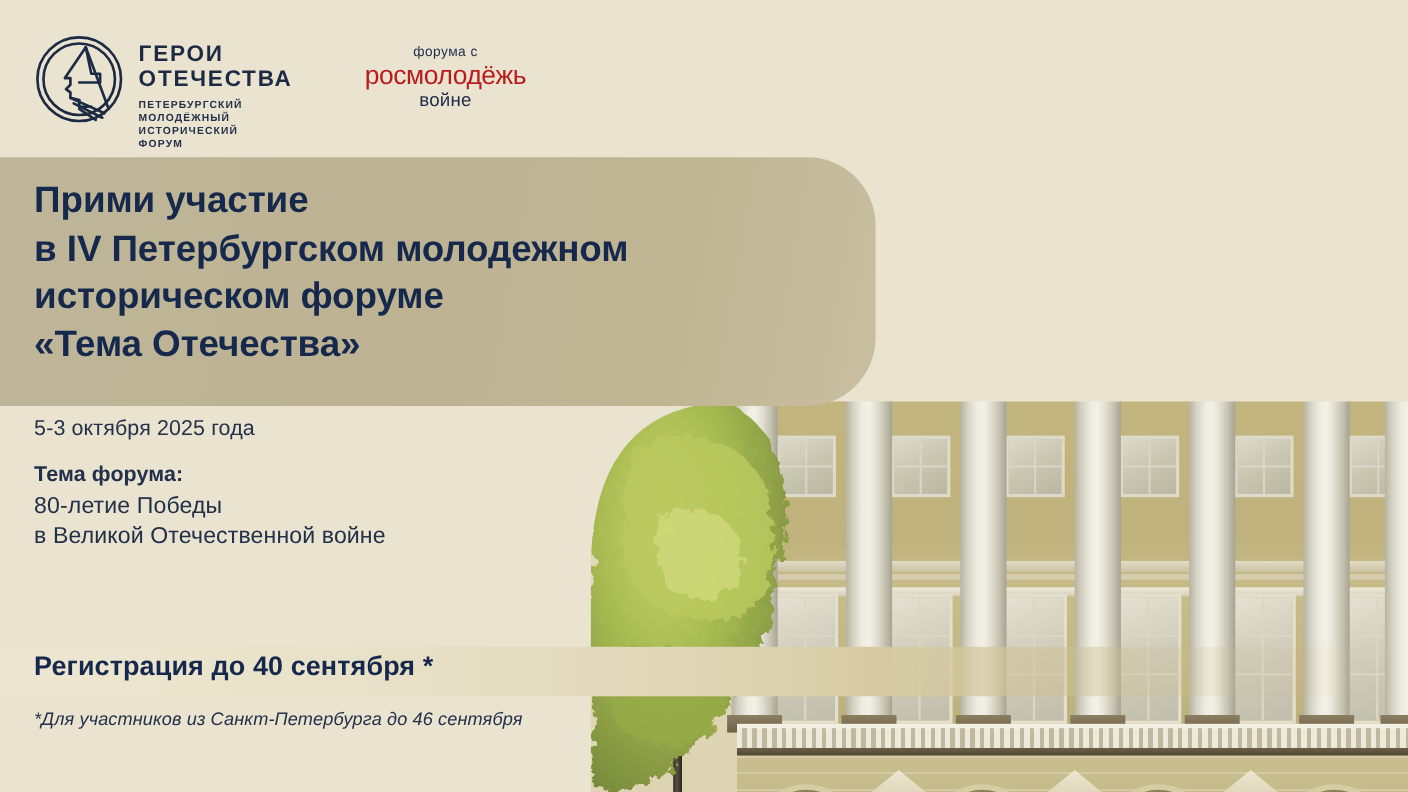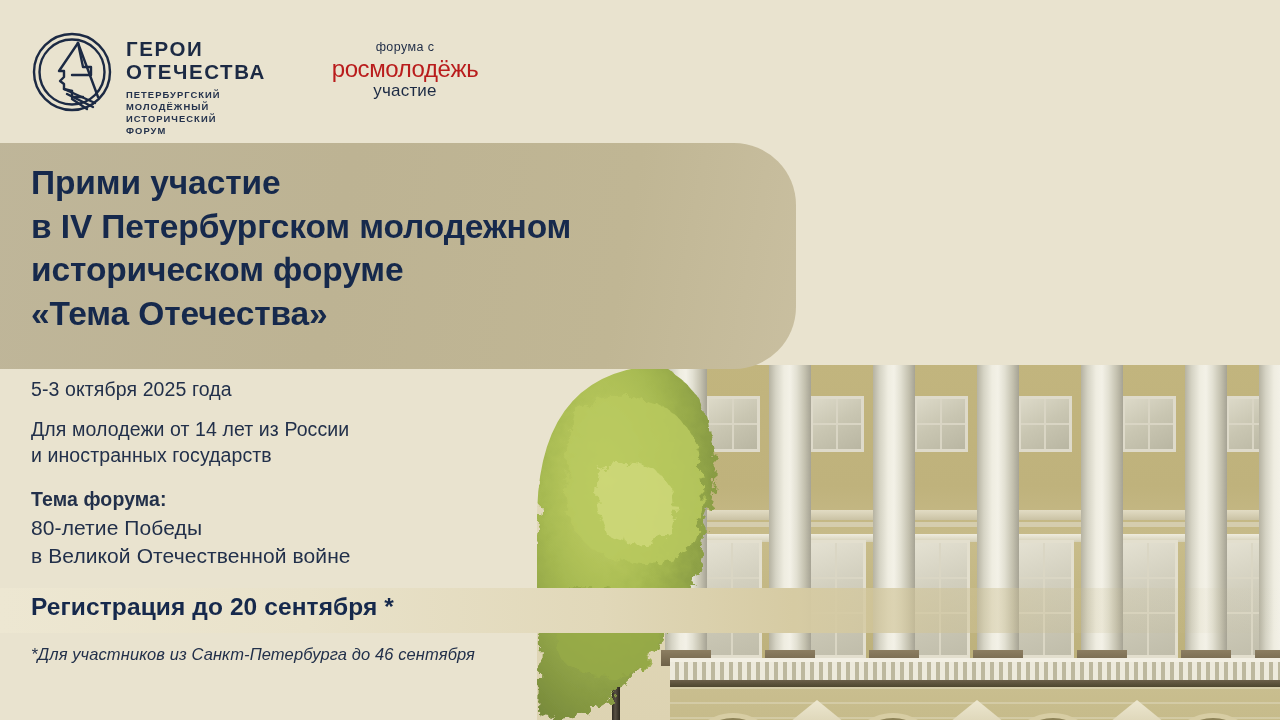--- a/index.html
+++ b/index.html
@@ -512,36 +512,34 @@
         <div class="logo-sub">ПЕТЕРБУРГСКИЙ
 МОЛОДЁЖНЫЙ
 ИСТОРИЧЕСКИЙ
 ФОРУМ</div>
       </div>
     </div>
 
     <div class="rosmol">
       <div class="rosmol-pre">форума с</div>
       <div class="rosmol-main">росмолодёжь</div>
-      <div class="rosmol-post">участие</div>
+      <div class="rosmol-post">войне</div>
     </div>
 
   </div>
 
   <div class="headline">Прими участие
 в IV Петербургском молодежном
 историческом форуме
 «Тема Отечества»</div>
 
   <div class="info">
     <div class="info-date">5-3 октября 2025 года</div>
-    <div class="info-audience">Для молодежи от 14 лет из России
-и иностранных государств</div>
     <div class="info-theme-label">Тема форума:</div>
     <div class="info-theme-value">80-летие Победы
 в Великой Отечественной войне</div>
   </div>
 
   <div class="reg-band"></div>
-  <div class="reg-text">Регистрация до 20 сентября *</div>
+  <div class="reg-text">Регистрация до 40 сентября *</div>
   <div class="footnote">*Для участников из Санкт-Петербурга до 46 сентября</div>
 
 </div>
 
 </body></html>

